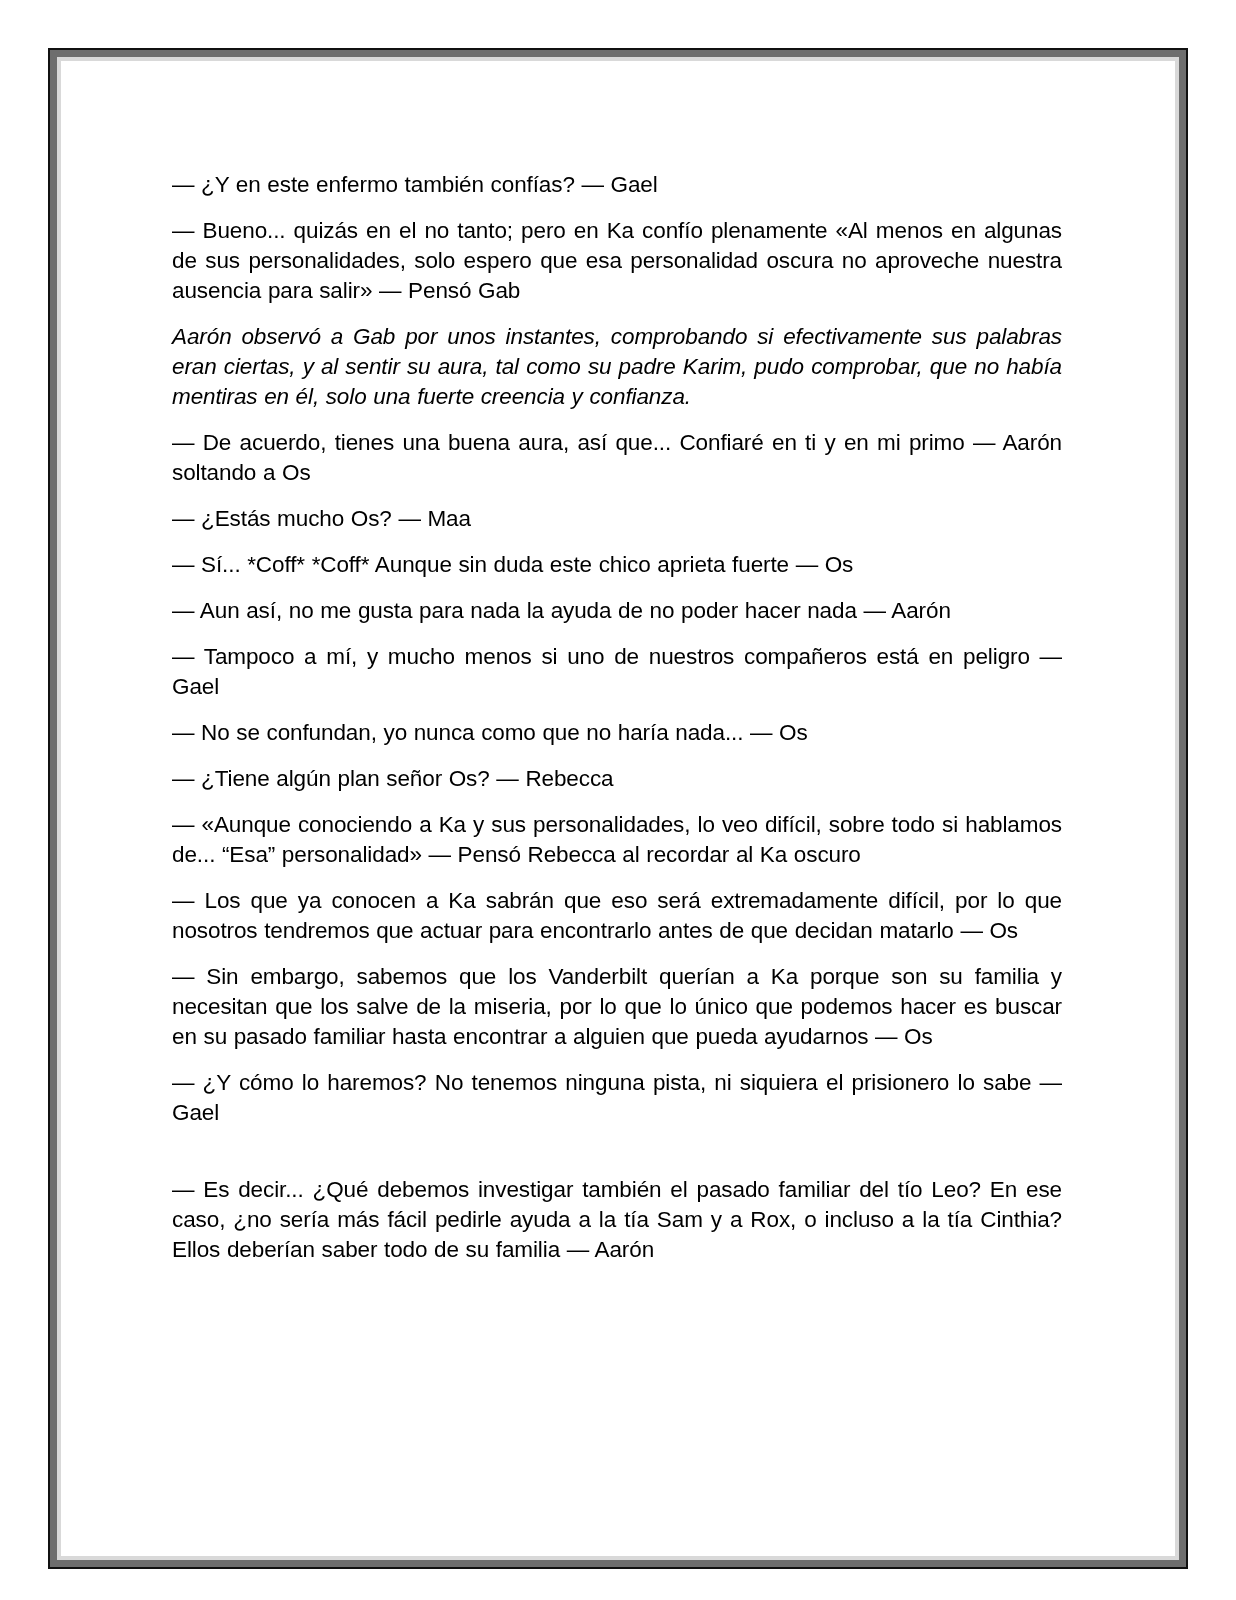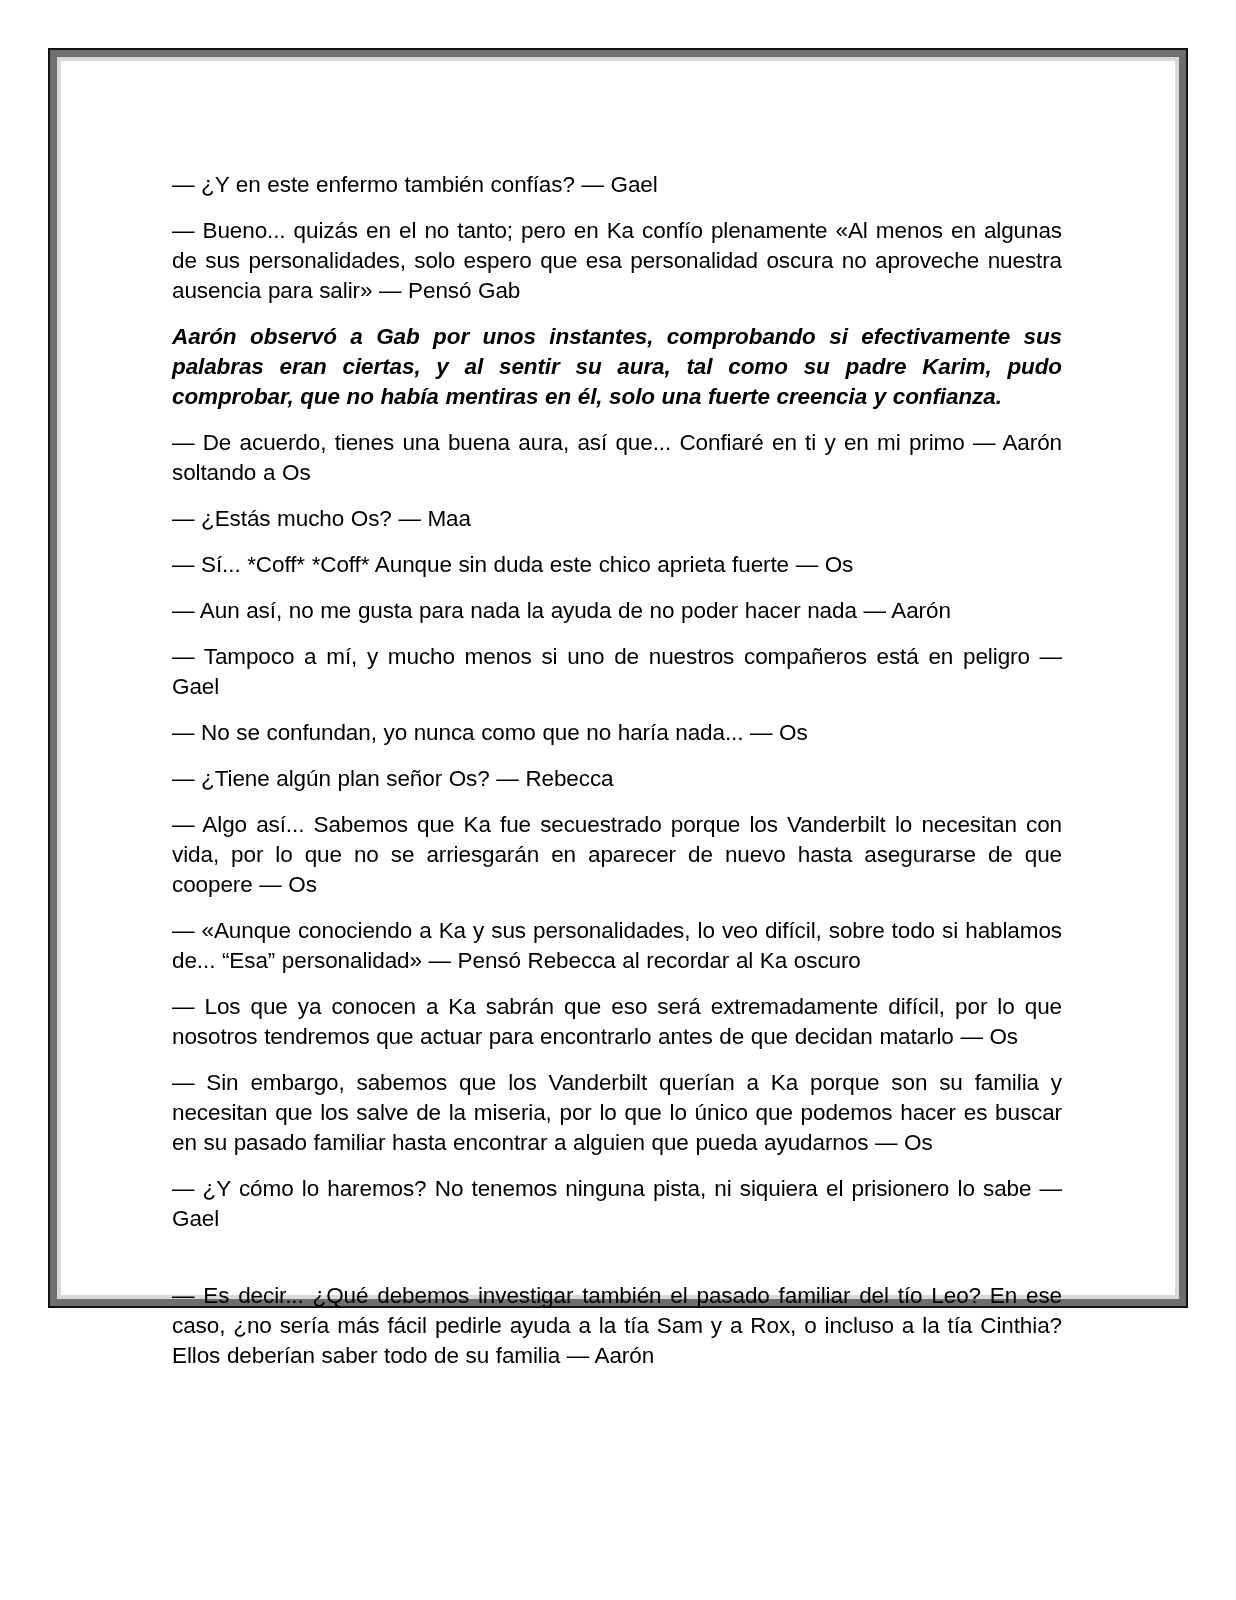--- a/index.html
+++ b/index.html
@@ -13,21 +13,21 @@
     font-family: "Liberation Sans", "DejaVu Sans", sans-serif;
     -webkit-font-smoothing: antialiased;
   }
 
   
   .page-sheet {
     position: absolute;
     left: 48px;
     top: 48px;
     width: 1140px;
-    height: 1260px;
+    height: 1521px;
     box-sizing: border-box;
     background: #4d7c0f;
     
     border-top: 2px solid #111111;
     border-left: 2px solid #111111;
     border-right: 2px solid #111111;
     border-bottom: 2px solid #111111;
   }
   .frame-grey {
     position: absolute;
@@ -65,21 +65,20 @@
     text-justify: inter-word;
     letter-spacing: -0.1px;
     word-spacing: 0.5px;
     font-stretch: condensed;
     transform-origin: left top;
   }
   .para:last-child { margin-bottom: 0; margin-top: 47px; }
 
   .para.italic {
     font-style: italic;
-    font-weight: bold;
   }
 </style>
 </head>
 <body>
 
 <div class="page-sheet">
   <div class="frame-grey"></div>
   <div class="frame-light"></div>
   <div class="frame-inner-white"></div>
 
@@ -87,20 +86,19 @@
     <p class="para">— ¿Y en este enfermo también confías? — Gael</p>
     <p class="para">— Bueno... quizás en el no tanto; pero en Ka confío plenamente «Al menos en algunas de sus personalidades, solo espero que esa personalidad oscura no aproveche nuestra ausencia para salir» — Pensó Gab</p>
     <p class="para italic">Aarón observó a Gab por unos instantes, comprobando si efectivamente sus palabras eran ciertas, y al sentir su aura, tal como su padre Karim, pudo comprobar, que no había mentiras en él, solo una fuerte creencia y confianza.</p>
     <p class="para">— De acuerdo, tienes una buena aura, así que... Confiaré en ti y en mi primo — Aarón soltando a Os</p>
     <p class="para">— ¿Estás mucho Os? — Maa</p>
     <p class="para">— Sí... *Coff* *Coff* Aunque sin duda este chico aprieta fuerte — Os</p>
     <p class="para">— Aun así, no me gusta para nada la ayuda de no poder hacer nada — Aarón</p>
     <p class="para">— Tampoco a mí, y mucho menos si uno de nuestros compañeros está en peligro — Gael</p>
     <p class="para">— No se confundan, yo nunca como que no haría nada... — Os</p>
     <p class="para">— ¿Tiene algún plan señor Os? — Rebecca</p>
-    <p class="para">— Algo así... Sabemos que Ka fue secuestrado porque los Vanderbilt lo necesitan con vida, por lo que no se arriesgarán en aparecer de nuevo hasta asegurarse de que coopere — Os</p>
     <p class="para">— «Aunque conociendo a Ka y sus personalidades, lo veo difícil, sobre todo si hablamos de... “Esa” personalidad» — Pensó Rebecca al recordar al Ka oscuro</p>
     <p class="para">— Los que ya conocen a Ka sabrán que eso será extremadamente difícil, por lo que nosotros tendremos que actuar para encontrarlo antes de que decidan matarlo — Os</p>
     <p class="para">— Sin embargo, sabemos que los Vanderbilt querían a Ka porque son su familia y necesitan que los salve de la miseria, por lo que lo único que podemos hacer es buscar en su pasado familiar hasta encontrar a alguien que pueda ayudarnos — Os</p>
     <p class="para">— ¿Y cómo lo haremos? No tenemos ninguna pista, ni siquiera el prisionero lo sabe — Gael</p>
     <p class="para">— Es decir... ¿Qué debemos investigar también el pasado familiar del tío Leo? En ese caso, ¿no sería más fácil pedirle ayuda a la tía Sam y a Rox, o incluso a la tía Cinthia? Ellos deberían saber todo de su familia — Aarón</p>
   </div>
 </div>
 
 </body></html>

